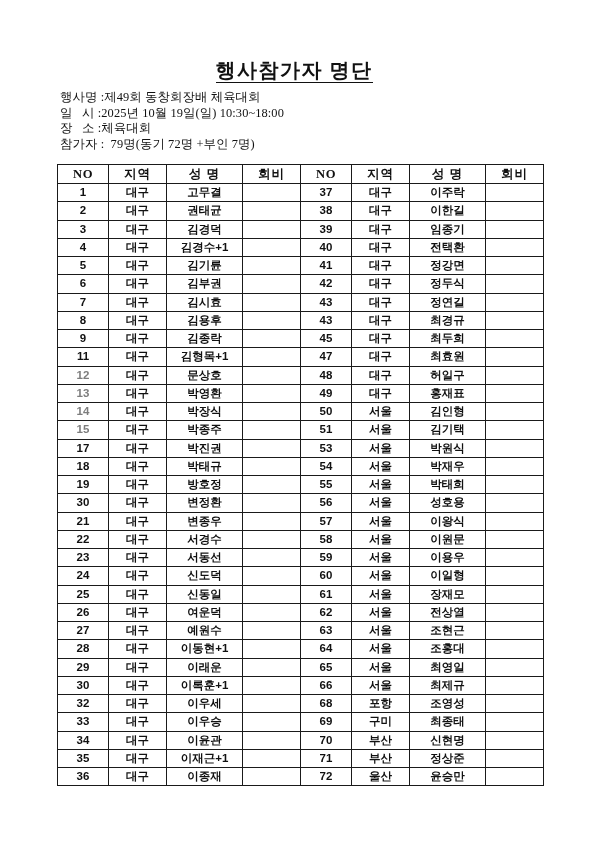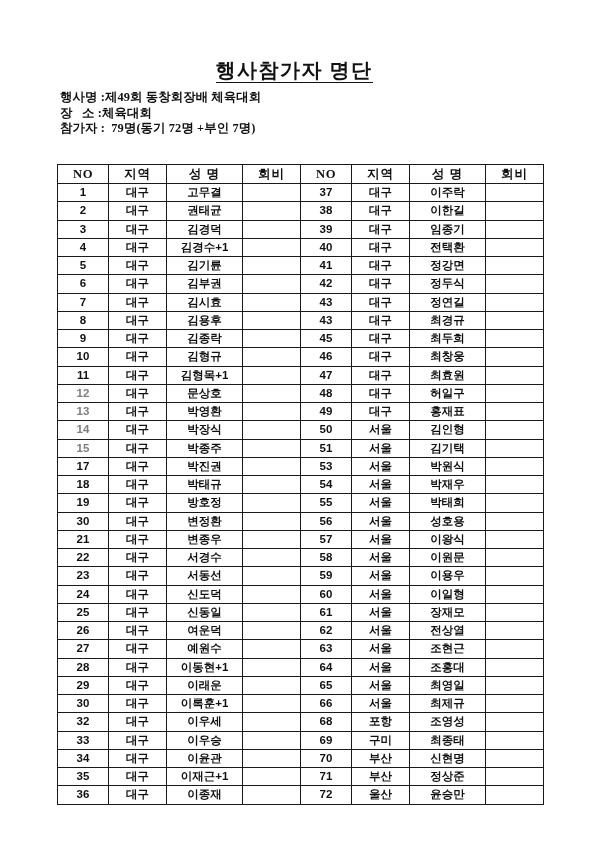--- a/index.html
+++ b/index.html
@@ -42,21 +42,21 @@
     padding-bottom: 1px;
   }
 
   
   .meta {
     position: absolute;
     left: 60px;
     top: 90px;
     width: 480px;
     font-size: 12.4px;
-    font-weight: bold;
+    font-weight: normal;
     line-height: 15.6px;
     letter-spacing: 0.1px;
     font-family: "Liberation Serif", "DejaVu Serif", serif;
   }
   .meta-row {
     white-space: pre;
   }
   .meta-label {
     display: inline-block;
   }
@@ -121,20 +121,21 @@
 </style>
 </head>
 <body>
 
 <div class="page">
 
   <div class="doc-title"><span class="tx">행사참가자 명단</span></div>
 
   <div class="meta">
     <div class="meta-row"><span class="meta-label">행사명 :</span><span>제49회 동창회장배 체육대회</span></div>
+    <div class="meta-row"><span class="meta-label">일   시 :</span><span>2025년 10월 19일(일) 10:30~18:00</span></div>
     <div class="meta-row"><span class="meta-label">장   소 :</span><span>체육대회</span></div>
     <div class="meta-row"><span class="meta-label">참가자 :</span><span>  79명(동기 72명 +부인 7명)</span></div>
   </div>
 
   <div class="tbl-wrap">
     <table class="roster">
       <colgroup>
         <col class="c-no">
           <col class="c-reg">
           <col class="c-name">
@@ -241,30 +242,20 @@
             <td class="cell-no">9</td>
             <td class="cell-reg">대구</td>
             <td class="cell-name">김종락</td>
             <td class="cell-fee"></td>
             <td class="cell-no sep-left">45</td>
             <td class="cell-reg">대구</td>
             <td class="cell-name">최두희</td>
             <td class="cell-fee"></td>
           </tr>
           <tr>
-            <td class="cell-no">10</td>
-            <td class="cell-reg">대구</td>
-            <td class="cell-name">김형규</td>
-            <td class="cell-fee"></td>
-            <td class="cell-no sep-left">46</td>
-            <td class="cell-reg">대구</td>
-            <td class="cell-name">최창웅</td>
-            <td class="cell-fee"></td>
-          </tr>
-          <tr>
             <td class="cell-no">11</td>
             <td class="cell-reg">대구</td>
             <td class="cell-name">김형목+1</td>
             <td class="cell-fee"></td>
             <td class="cell-no sep-left">47</td>
             <td class="cell-reg">대구</td>
             <td class="cell-name">최효원</td>
             <td class="cell-fee"></td>
           </tr>
           <tr>

